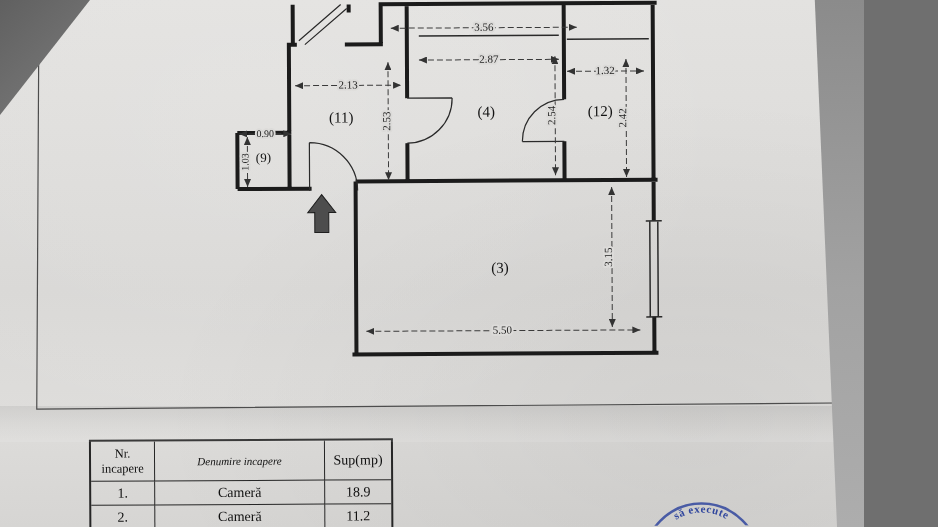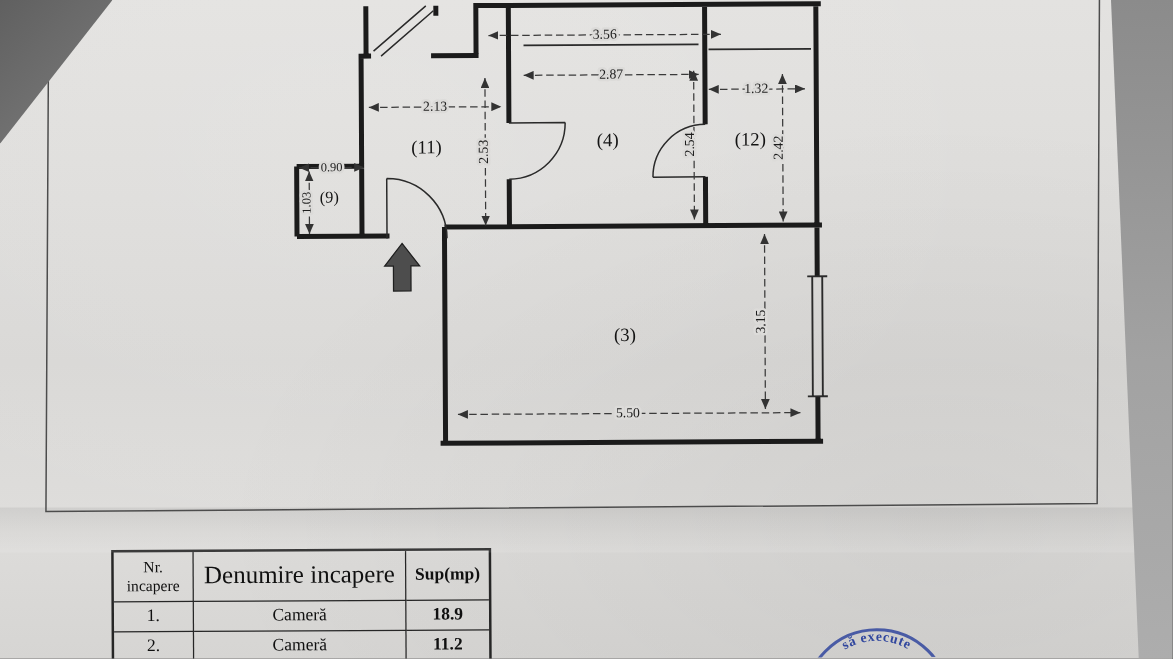--- a/index.html
+++ b/index.html
@@ -1,17 +1,17 @@
 <!DOCTYPE html>
 <html><head>
 <meta charset="utf-8">
 <style>
   html,body { margin:0; padding:0; background:#6f6f6f; }
   .photo {
-    position:relative; width:938px; height:527px; overflow:hidden;
+    position:relative; width:864px; height:527px; overflow:hidden;
     background:
       radial-gradient(ellipse at 30% 20%, rgba(255,255,255,0.10), rgba(0,0,0,0) 60%),
       radial-gradient(ellipse at 80% 80%, rgba(0,0,0,0.05), rgba(0,0,0,0) 55%),
       linear-gradient(180deg,#e3e2e0 0%,#dedddb 30%,#d9d8d6 55%,#dedddb 78%,#d6d5d3 100%);
     font-family:"Liberation Serif", serif;
   }
   .corner-tl {
     position:absolute; top:0; left:0; width:90px; height:115px;
     background:linear-gradient(135deg,#606060,#7d7d7d);
     clip-path:polygon(0 0, 100% 0, 0 100%);
@@ -51,24 +51,24 @@
   .room-table {
     position:absolute; left:88px; top:438px;
     display:grid; grid-template-columns:64px 170px 66px; grid-template-rows:40px 24px 24px;
     border:2px solid #262626; color:#101010; background:transparent;
   }
   .cell {
     border-right:1.6px solid #262626; border-bottom:1.3px solid #262626;
     display:flex; align-items:center; justify-content:center; text-align:center;
     font-family:"Liberation Serif",serif;
   }
-  .cell.last-col { border-right:none;font-weight:bold; }
+  .cell.last-col { border-right:none; }
   .cell.last-row { border-bottom:none; }
   .h-nr  { font-size:12.5px; line-height:1.15; white-space:pre-line; }
-  .h-name{ font-size:20px; }
+  .h-name{ font-size:11px;font-style:italic; }
   .h-sup { font-size:14px; }
   .d-cell{ font-size:14px; }
 </style>
 </head>
 <body>
 
 <div class="photo">
   <div class="sheet">
 
     <svg class="plan" width="938" height="527" viewBox="0 0 938 527">

